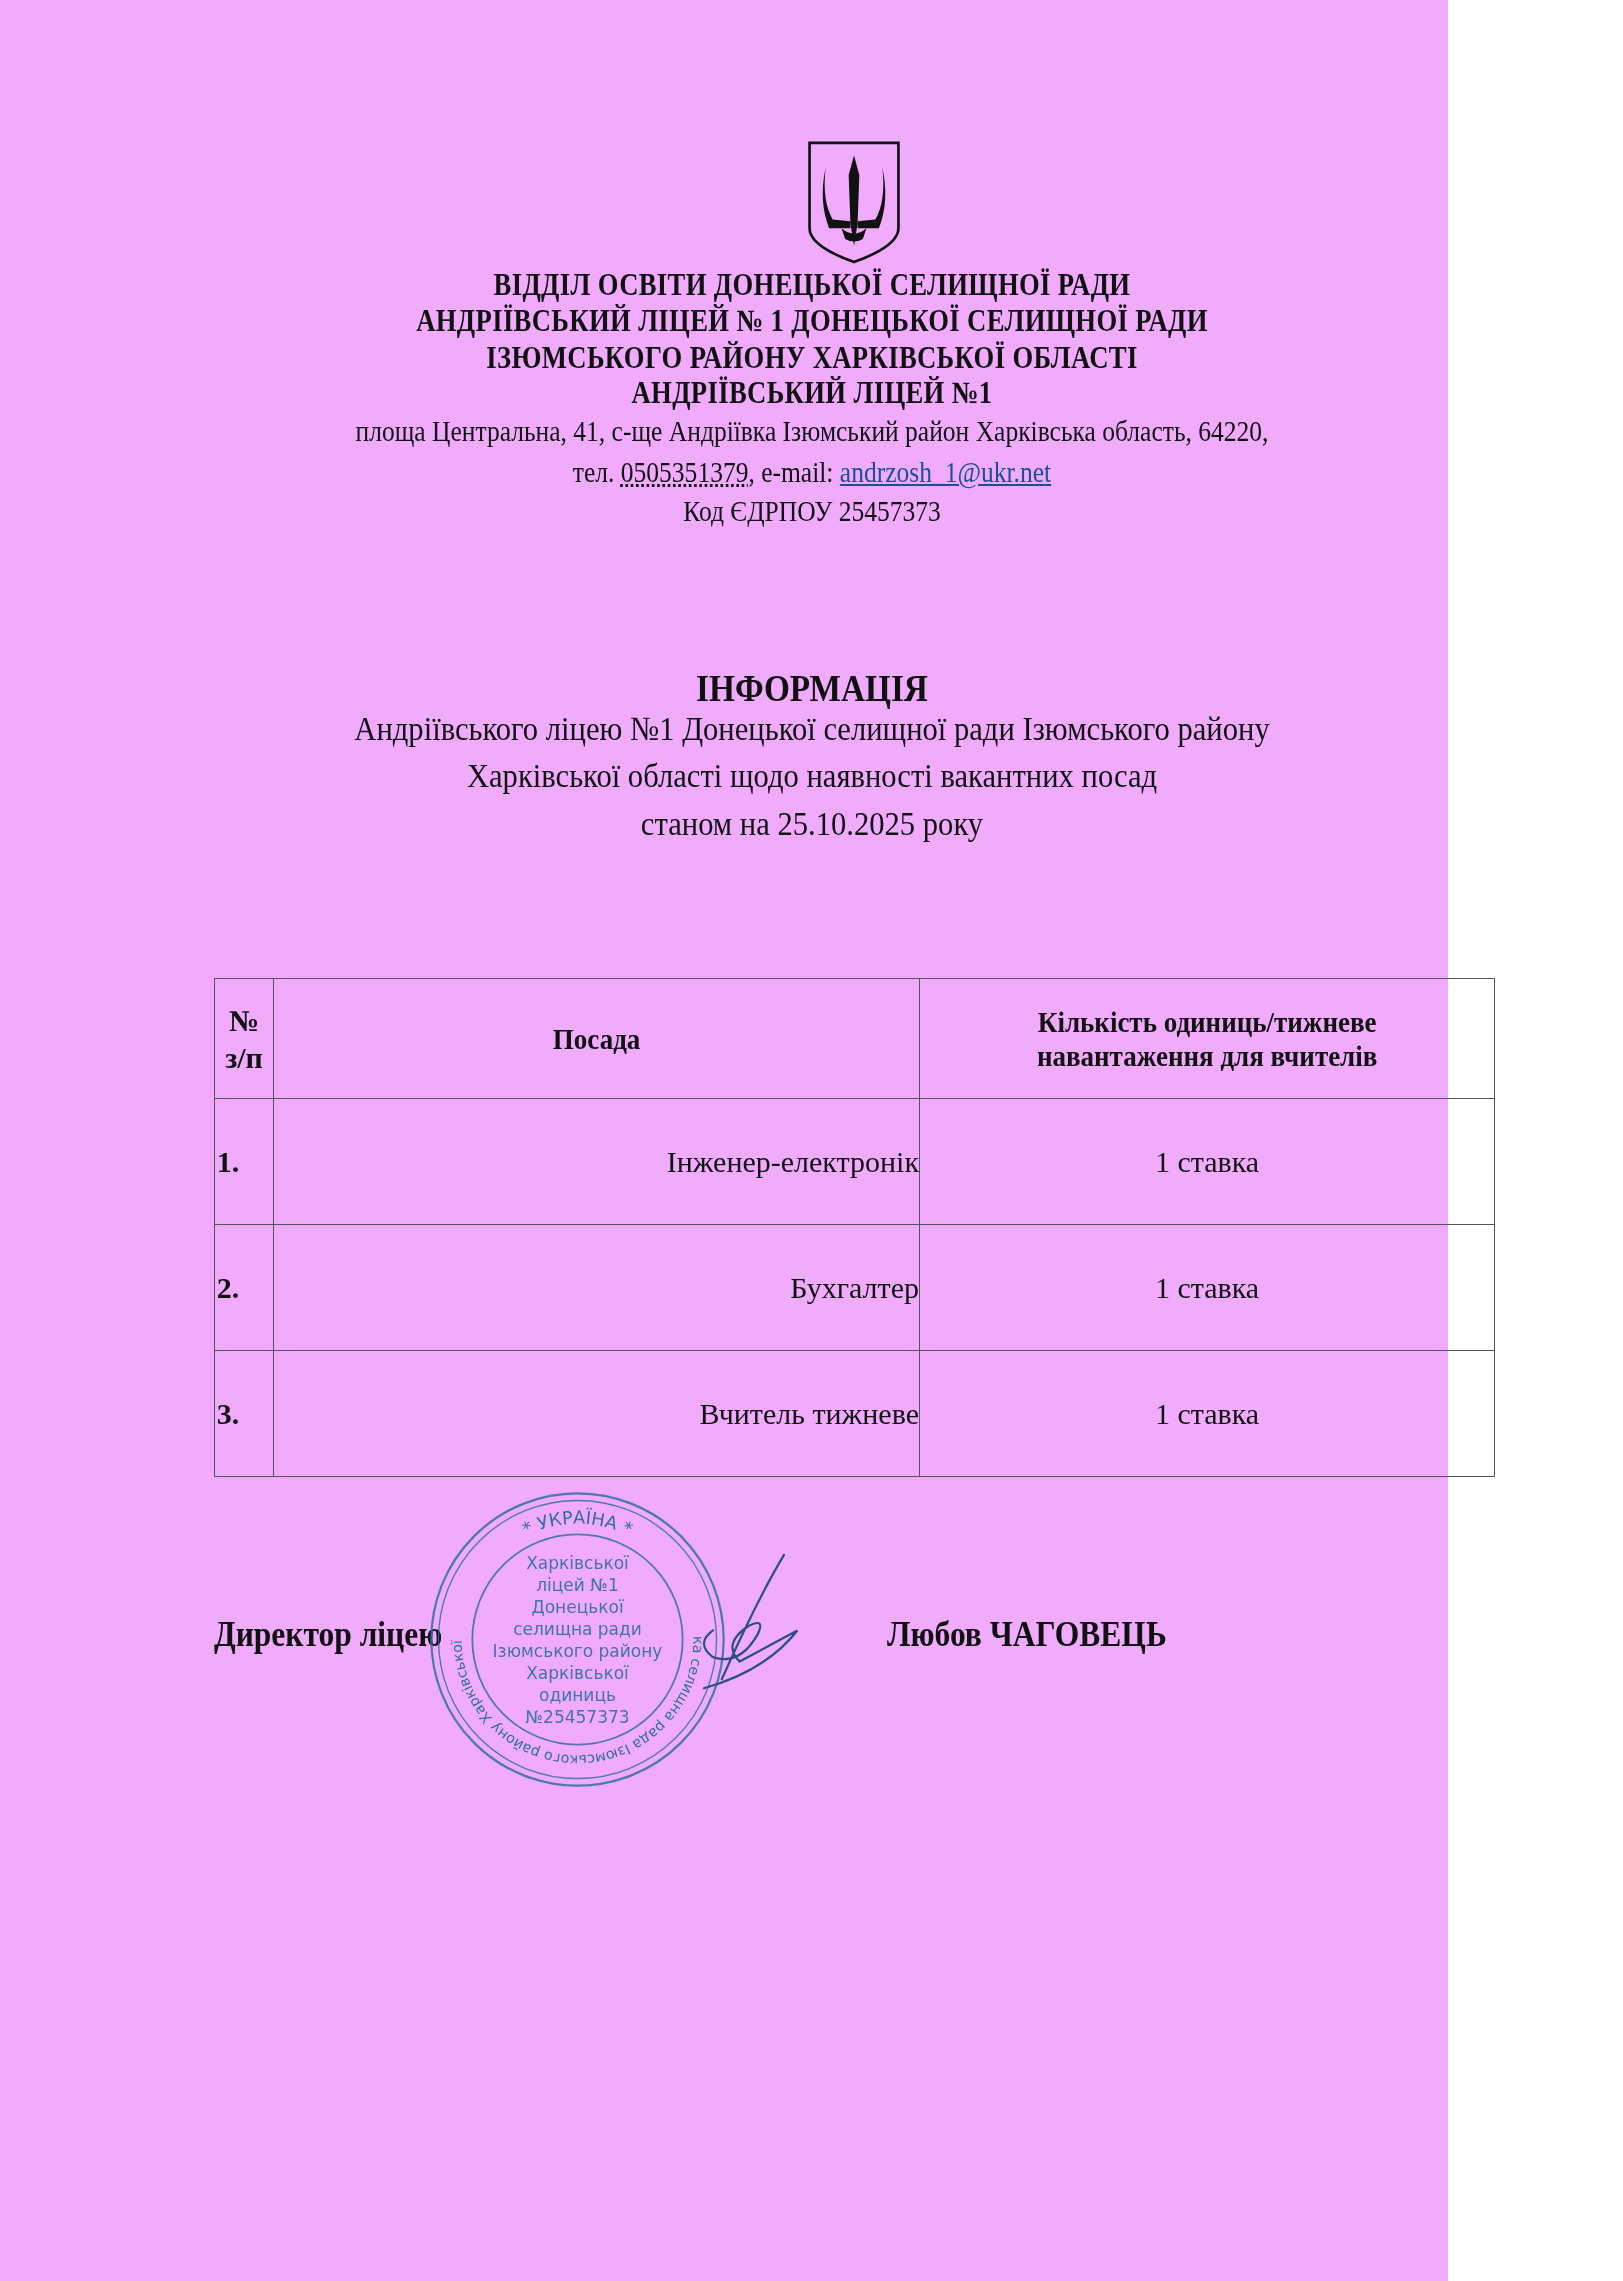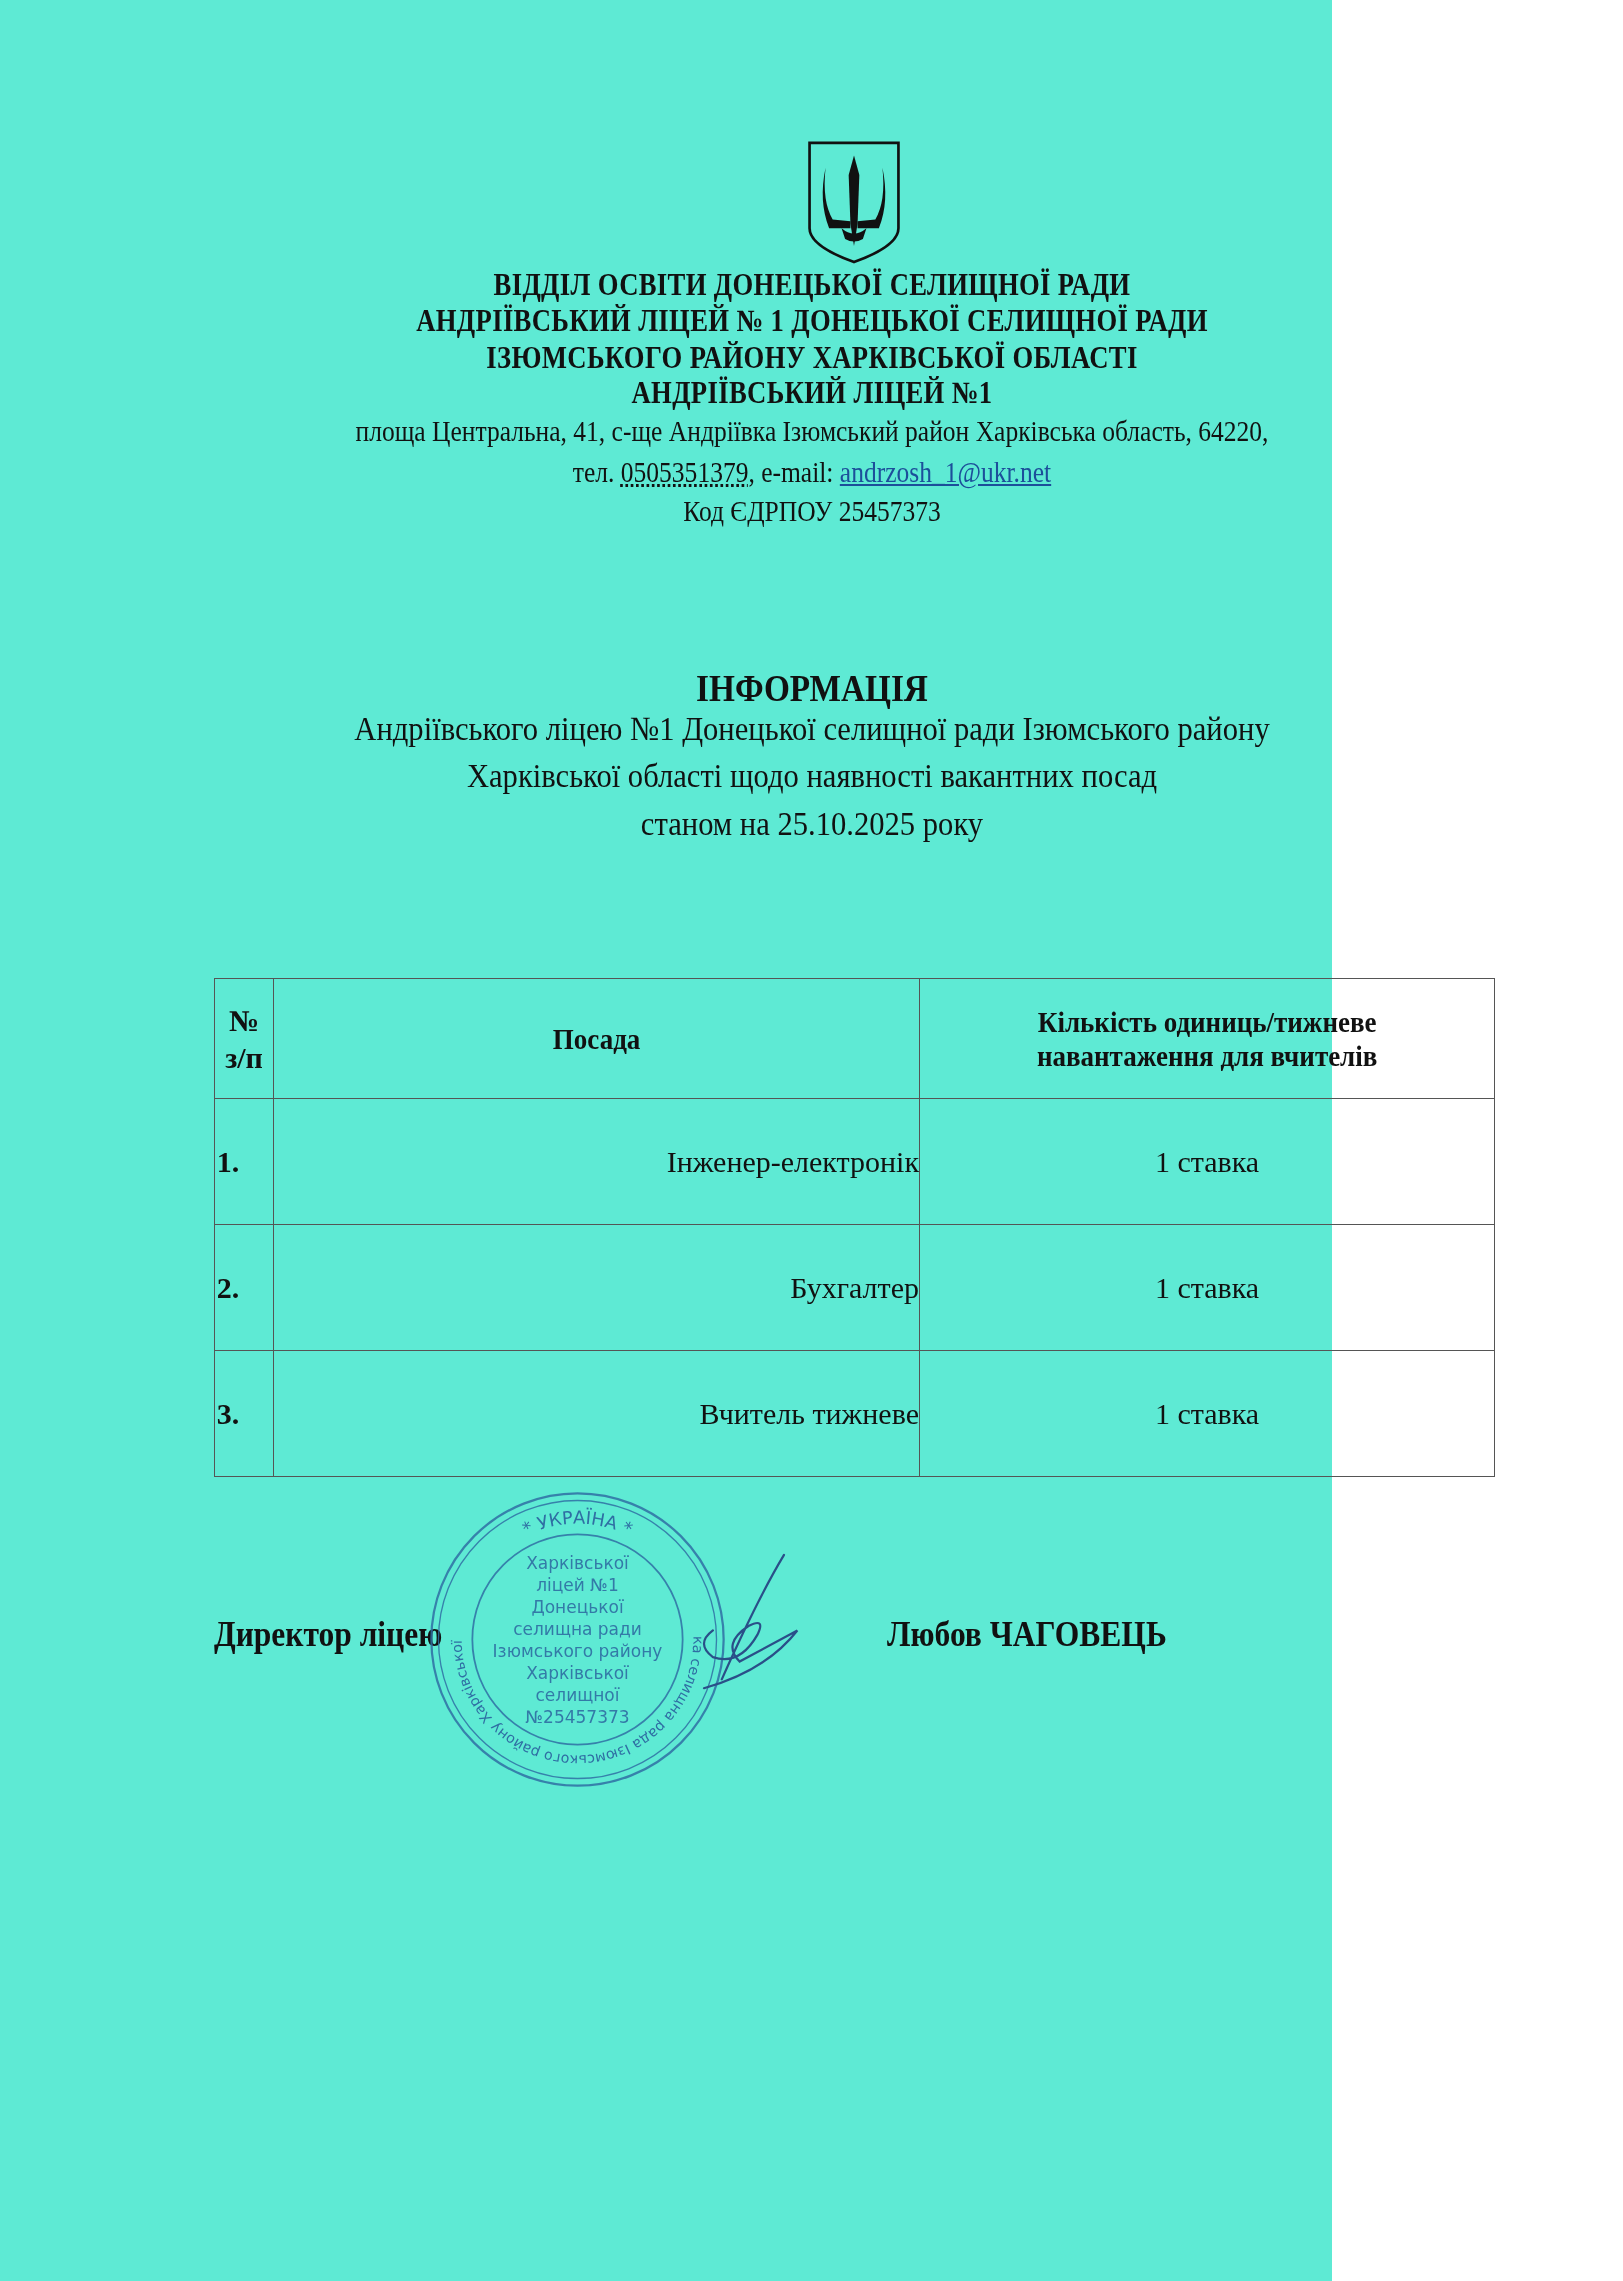--- a/index.html
+++ b/index.html
@@ -1,21 +1,21 @@
 <!DOCTYPE html>
 <html style="font-size:14.3px"><head>
 <meta charset="utf-8">
 <style>
   html, body { margin: 0; padding: 0; }
   body {
     width: 1624px; height: 2281px; background: #ffffff;
     position: relative; overflow: hidden;
     font-family: "Liberation Serif", "DejaVu Serif", serif; color: #111;
   }
-  .page { position: absolute; left: 0; top: 0; width: 1332px; height: 2281px; background: #5eead4; }
+  .page { position: absolute; left: 0; top: 0; width: 1448px; height: 2281px; background: #f0abfc; }
   .emblem { position: absolute; left: 806px; top: 139px; width: 96px; height: 127px; }
   .hdr { position: absolute; left: 0; width: 1624px; text-align: center; }
   .hdr-bold { font-weight: bold; font-size: 31px; letter-spacing: 0.4px; transform: scaleX(0.86); }
   .hdr-line1 { top: 267px; }
   .hdr-line2 { top: 303px; }
   .hdr-line3 { top: 340px; }
   .hdr-line4 { top: 375px; }
   .addr { font-size: 29px; transform: scaleX(0.88); }
   .addr-line1 { top: 415px; }
   .addr-line2 { top: 456px; }
@@ -141,21 +141,21 @@
       <textPath href="#ringBottom" startOffset="50%" text-anchor="middle" id="stamp-ring-bottom-text">Донецька селищна рада Ізюмського району Харківської області</textPath>
     </text>
   </svg>
   <div class="stamp-text">
     <div>Харківської</div>
     <div>ліцей №1</div>
     <div>Донецької</div>
     <div>селищна ради</div>
     <div>Ізюмського району</div>
     <div>Харківської</div>
-    <div>селищної</div>
+    <div>одиниць</div>
     <div>№25457373</div>
   </div>
 
   <svg class="signature" viewBox="0 0 130 180">
     <path d="M110 10 Q80 60 40 150 M30 95 Q10 110 30 125 Q60 135 80 100 Q90 80 70 90 Q40 110 60 130 L125 95 Q90 140 20 160" fill="none" stroke="#2a4f88" stroke-width="2.5" stroke-linecap="round"></path>
   </svg>
 </div>
 
 
 </body></html>

